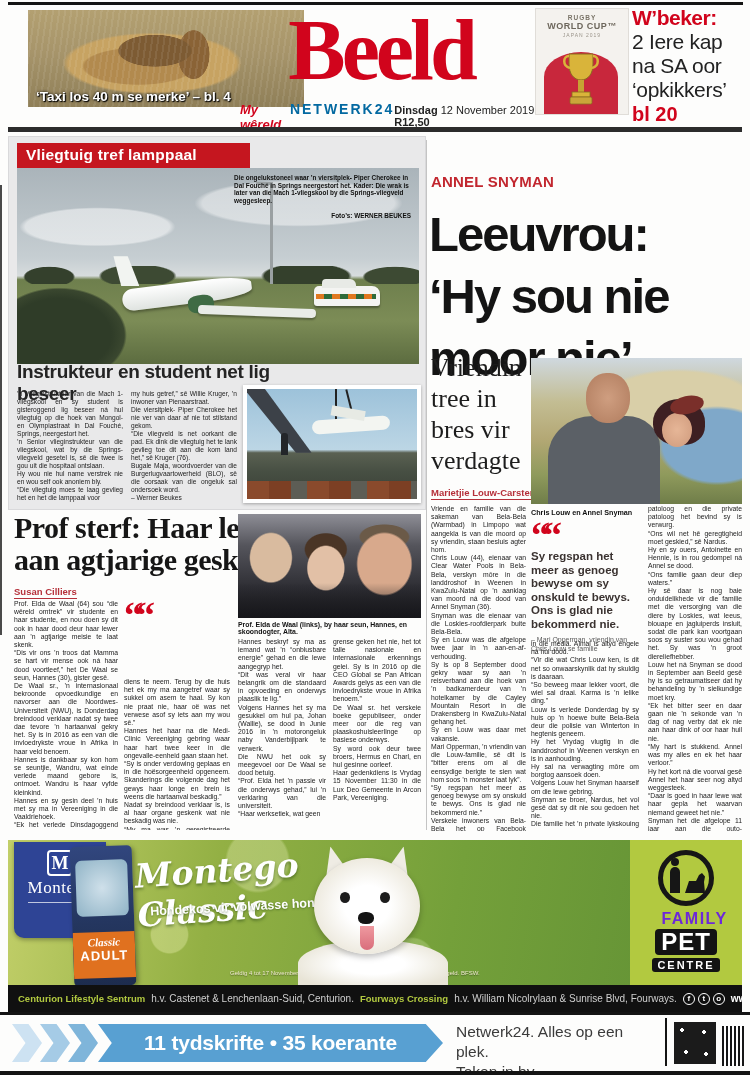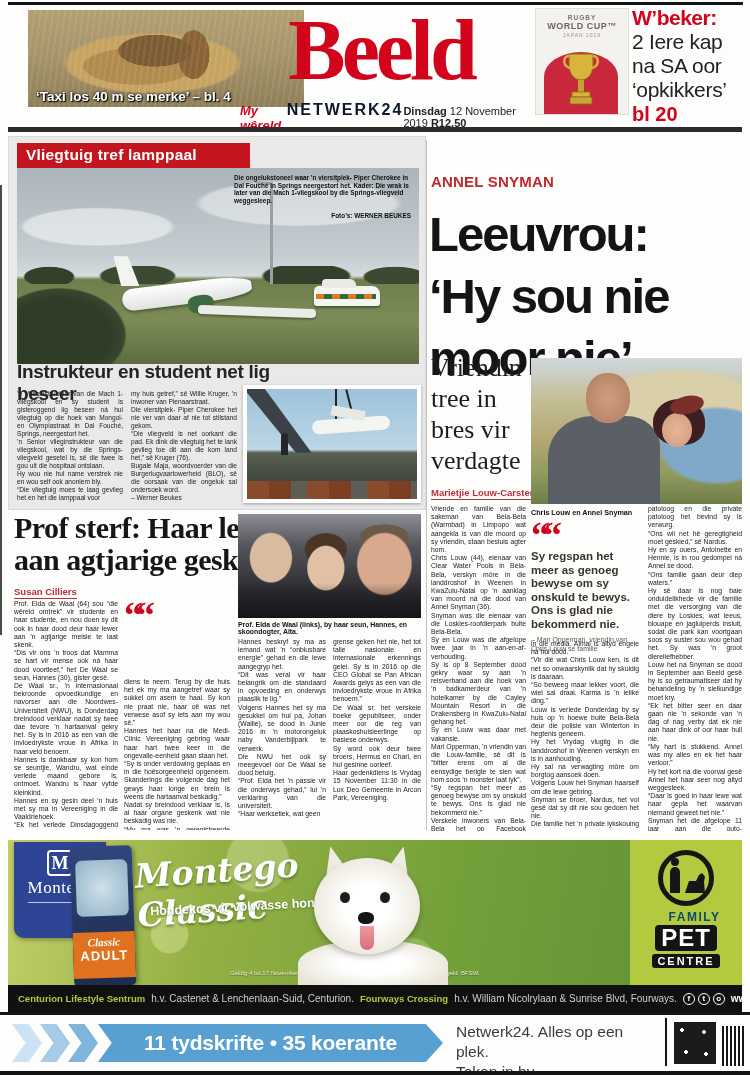--- a/index.html
+++ b/index.html
@@ -19,21 +19,21 @@
       linear-gradient(180deg, #b3a071 0%, #a6946a 45%, #8f7f58 100%); }
   .giraffe::after { content:""; position:absolute; inset:0;
       background:repeating-linear-gradient(98deg, rgba(255,255,255,.08) 0 2px, transparent 2px 6px); }
   .giraffe-caption { position:absolute; left:8px; bottom:3px; font-size:13.5px; font-weight:bold; color:#fff;
       text-shadow:1px 1px 1px #000, 0 0 3px #000; z-index:2; }
   .beeld { left:230px; top:2px; width:302px; height:96px; text-align:center;
       font-family:"Liberation Serif", serif; font-weight:bold; font-size:86px; line-height:96px;
       letter-spacing:-4px; color:#d1041c; }
   .strapline-row { left:240px; top:101px; width:296px; display:flex; justify-content:space-between; align-items:baseline; }
   .myworld { color:#d1041c; font-weight:bold; font-style:italic; font-size:13px; }
-  .netwerk { font-weight:bold; font-size:16px; letter-spacing:2px; color:#0f172a; }
+  .netwerk { font-weight:bold; font-size:14px; letter-spacing:2px; color:#0369a1; }
   .dateline { font-size:11px; color:#222; }
   .dateline b { font-size:11px; }
   .rwc-card { left:535px; top:8px; width:94px; height:107px; background:#f4f2ee; border:1px solid #e0ddd8; text-align:center; overflow:hidden; }
   .rwc-t1 { font-size:6.5px; letter-spacing:1px; color:#7a7468; margin-top:5px; font-weight:bold; }
   .rwc-t2 { font-size:9px; letter-spacing:.5px; color:#6d675c; font-weight:bold; }
   .rwc-t3 { font-size:5px; letter-spacing:1px; color:#9a948a; margin-top:1px; }
   .rwc-shield { position:absolute; left:8px; bottom:0; width:74px; height:62px; background:#c8273c;
       border-radius:50% 50% 0 0 / 40% 40% 0 0; }
   .rwc-trophy { position:absolute; left:25px; bottom:2px; }
   .wb-promo { left:632px; top:6px; width:112px; }
@@ -185,21 +185,21 @@
   .dog-nose { position:absolute; left:44px; top:54px; width:16px; height:12px; background:#141414; border-radius:45%; }
   .dog-tongue { position:absolute; left:46px; top:68px; width:14px; height:24px; background:linear-gradient(#ef9aa0,#d96d7b); border-radius:0 0 8px 8px; }
   .dog-body { position:absolute; left:6px; top:96px; width:150px; height:48px; border-radius:50% 50% 0 0;
       background:radial-gradient(#ffffff 30%, #e8e4d6 80%); }
   .family-panel { position:absolute; left:622px; top:0; width:112px; height:145px; background:#b2c940; text-align:center; }
   .fp-ring { width:56px; height:56px; margin:10px auto 4px; border:5px solid #161616; border-radius:50%; position:relative; }
   .fp-person { position:absolute; left:7px; top:12px; width:10px; height:26px; background:#161616; border-radius:5px 5px 0 0; }
   .fp-person::before { content:""; position:absolute; left:1px; top:-9px; width:8px; height:8px; background:#161616; border-radius:50%; }
   .fp-dog { position:absolute; left:22px; top:18px; width:20px; height:20px; background:#161616;
       clip-path:polygon(0 100%, 20% 40%, 55% 40%, 70% 10%, 85% 0, 100% 18%, 95% 45%, 100% 100%); }
-  .fp-family { font-weight:800; font-size:12px; letter-spacing:1.5px; color:#0c4a6e;padding-left:17px; }
+  .fp-family { font-weight:800; font-size:16px; letter-spacing:1.5px; color:#6d28d9;padding-left:17px; }
   .fp-pet { display:inline-block; background:#131313; color:#fff; font-weight:800; font-size:24px; line-height:26px;
       padding:0 6px; border-radius:4px; letter-spacing:1px; margin-top:1px; }
   .fp-centre { display:inline-block; background:#131313; color:#fff; font-weight:bold; font-size:11px; line-height:14px;
       padding:0 5px; letter-spacing:2px; border-radius:3px; margin-top:2px; }
   .ad-bar { position:absolute; left:0; top:145px; width:734px; height:27px; background:#101010; display:flex;
       align-items:center; padding:0 10px; gap:6px; }
   .store-name { color:#b2c940; font-weight:800; font-size:9.5px; white-space:nowrap; }
   .store-addr { color:#cfcfcf; font-size:10px; white-space:nowrap; }
   .social { display:flex; gap:3px; margin-left:auto; }
   .soc-ic { width:12px; height:12px; border:1px solid #fff; border-radius:50%; color:#fff; font-size:8px; line-height:10px;

